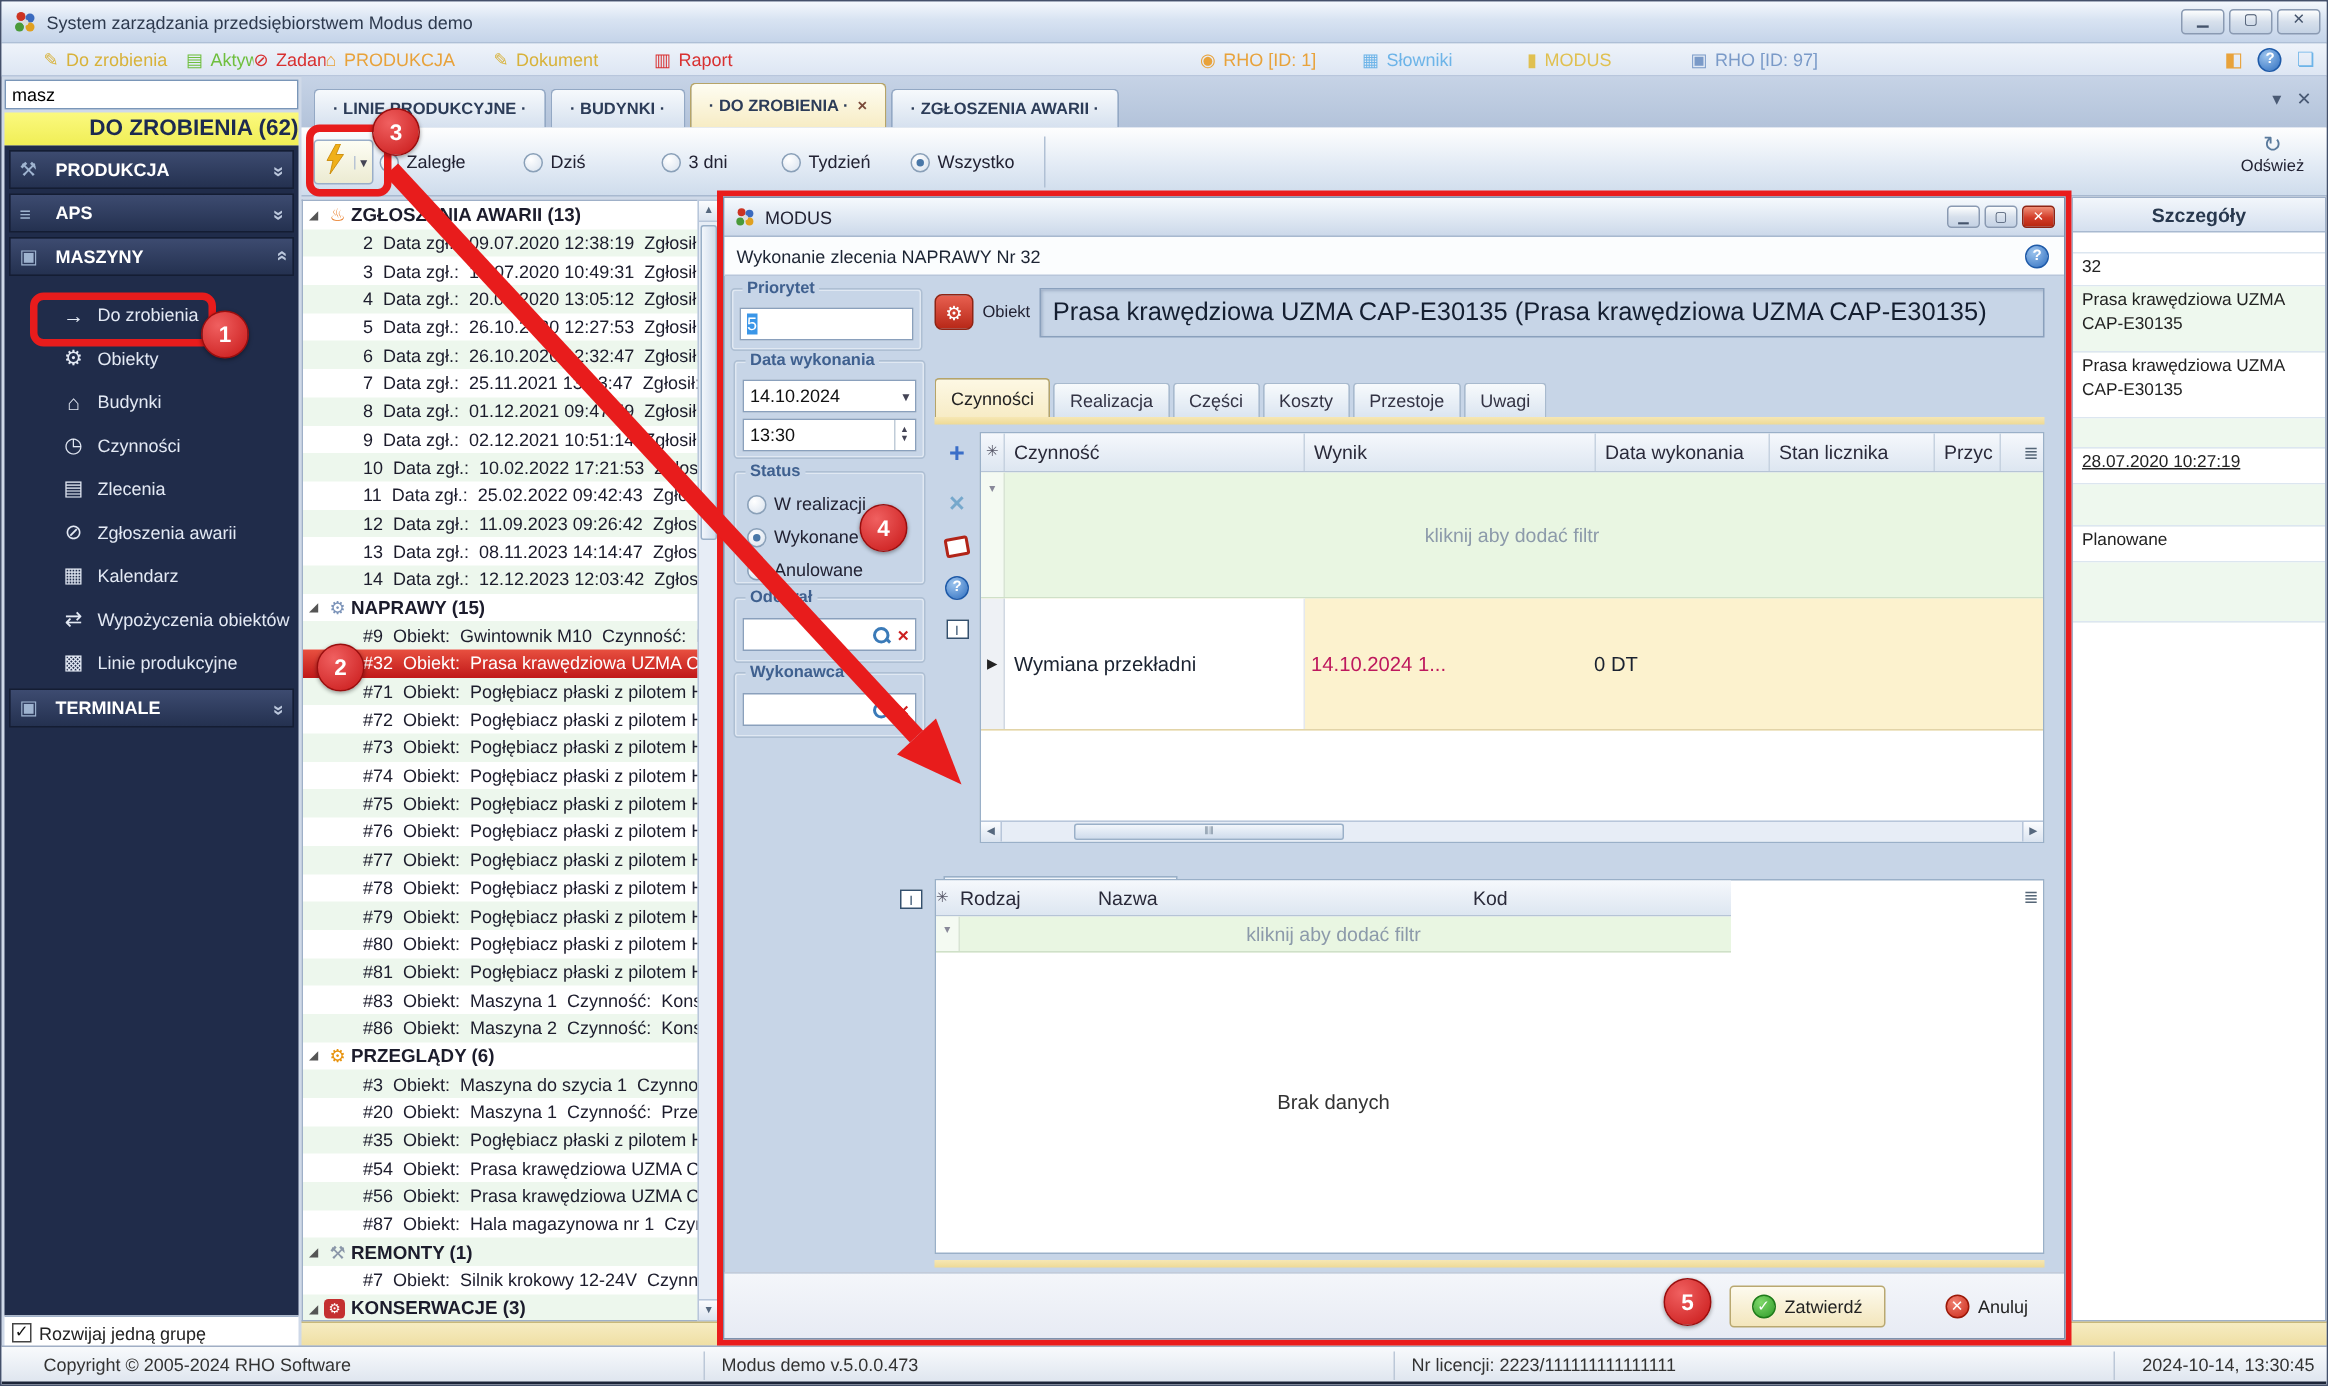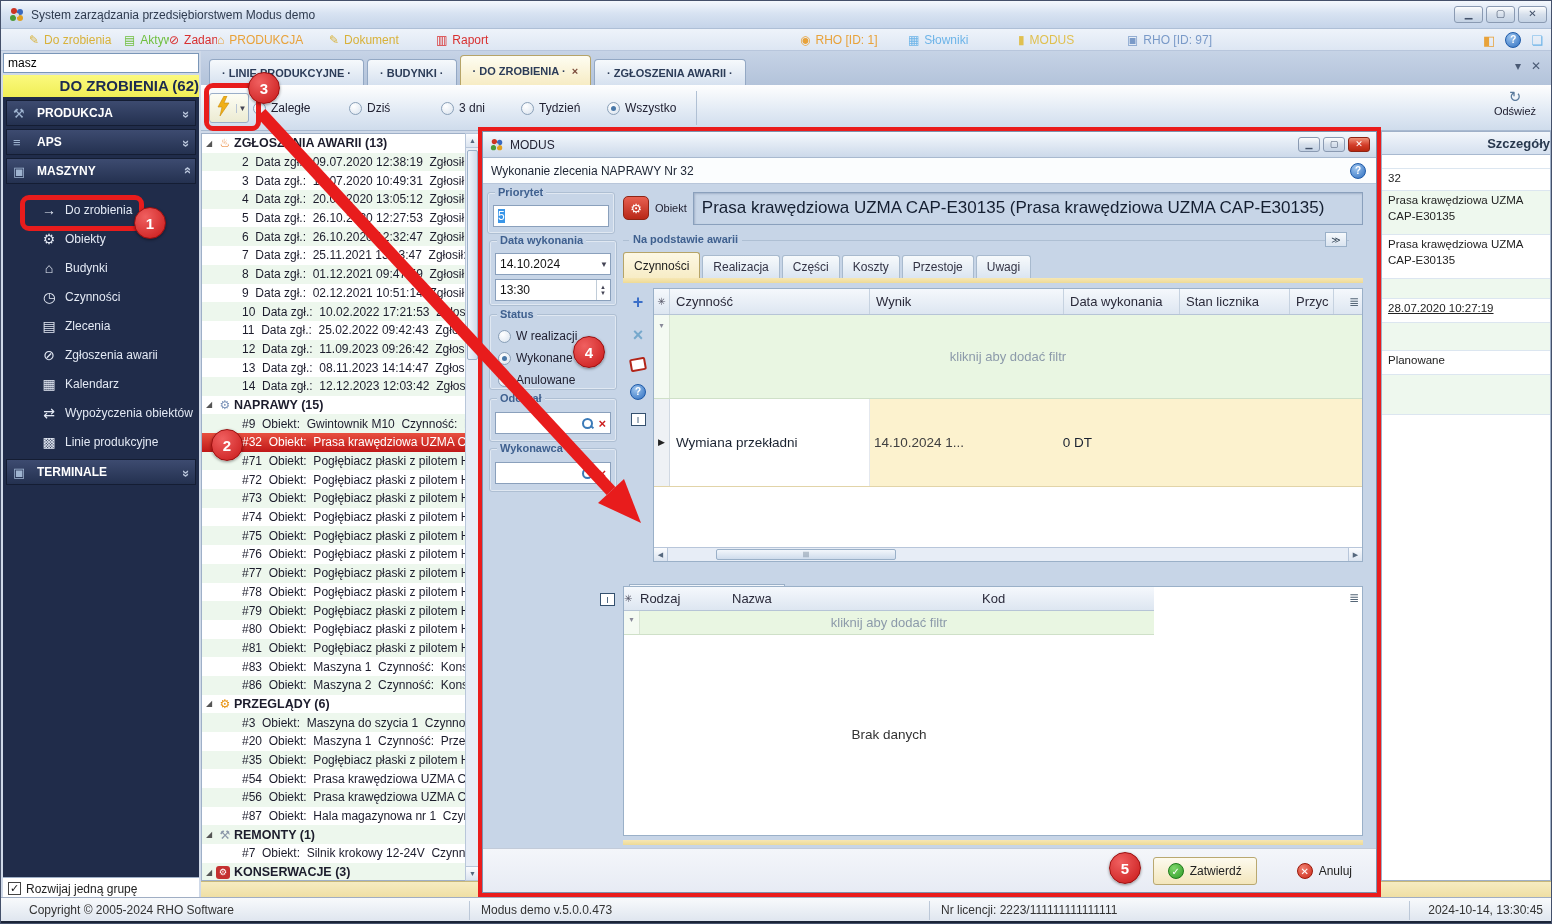--- a/index.html
+++ b/index.html
@@ -89,21 +89,21 @@
 .ic-rem .ric{color:#8a96a8}
 .ic-kons .ric{color:#fff;background:#c43030;border-radius:3px;font-size:9px;line-height:13px;height:13px;flex:0 0 14px;width:14px;margin-right:4px}
 .lst-row.sel{background:linear-gradient(#e85040,#c01818)!important;color:#fff}
 .listscroll{position:absolute;left:464px;top:132px;width:15px;height:748px;background:#e7edf6;border:1px solid #b8c6da}
 .lsarrow{height:14px;font-size:7px;color:#56687e;text-align:center;line-height:14px;background:linear-gradient(#fbfcfe,#dbe4f0);border-bottom:1px solid #b8c6da}
 .lsarrow.dn{position:absolute;bottom:0;width:100%;border-top:1px solid #b8c6da;border-bottom:none}
 .lsthumb{position:absolute;left:1px;top:16px;width:11px;height:210px;background:linear-gradient(90deg,#f2f6fb,#cfdcec);border:1px solid #9ab0c8;border-radius:2px}
 
 
 .details{position:absolute;left:1380px;top:130px;width:170px;height:750px;background:#fff;border:1px solid #9fb0c8}
-.det-h{height:23px;background:linear-gradient(#f2f6fb,#d5e0ef);border-bottom:1px solid #a8b9d0;font-size:13px;font-weight:bold;color:#28384e;text-align:right;line-height:23px}
+.det-h{height:23px;background:linear-gradient(#f2f6fb,#d5e0ef);border-bottom:1px solid #a8b9d0;font-size:13px;font-weight:bold;color:#28384e;text-align:center;line-height:23px}
 .det-row{border-bottom:1px solid #dce6f0;font-size:11.5px;color:#222;padding:2px 6px;line-height:1.35;overflow:hidden}
 .det-row.g{background:#eef8ee}
 
 
 .page-bottom{position:absolute;left:200px;top:880px;width:1352px;height:16px;background:linear-gradient(#f6ecc2,#efdfa4);border-top:1px solid #c8b87a}
 
 
 .statusbar{position:absolute;left:0;top:896px;width:1552px;height:26px;background:linear-gradient(#f8fafc,#dde4ee);border-top:1px solid #a0aec4;font-size:12px;color:#333}
 .statusbar span{position:absolute;top:5px;white-space:nowrap}
 .sb-sep{position:absolute;top:3px;width:1px;height:19px;background:#bcc8d8}
@@ -162,21 +162,21 @@
 .cstar{flex:0 0 16px;justify-content:center;padding:0!important;font-size:10px;color:#556}
 .g1c1{flex:0 0 200px}.g1c2{flex:0 0 194px}.g1c3{flex:0 0 116px}.g1c4{flex:0 0 110px}.g1c5{flex:0 0 44px}
 .chooser{flex:1;display:flex;align-items:center;justify-content:flex-end;padding-right:3px;color:#567;font-size:12px}
 .dg-filter1{position:absolute;left:0;top:26px;width:100%;height:84px;background:#e9f6e2;border-bottom:1px solid #cfe0c8;display:flex;align-items:center;justify-content:center;font-size:13px;color:#8c9aaa}
 .dg-filter1 .fstar{position:absolute;left:0;top:0;width:16px;height:100%;background:#f4faf2;border-right:1px solid #d8e4d4;text-align:center;font-size:8px;color:#889;padding-top:6px}
 .dg-row1{position:absolute;left:0;top:110px;width:100%;height:88px;display:flex;background:#fcf2ce;border-bottom:1px solid #e2d4a8}
 .dg-row1 .mk{flex:0 0 16px;background:#eef1f5;border-right:1px solid #d0d8e2;text-align:center;font-size:9px;color:#222;padding-top:38px}
 .dg-row1 .nm{flex:0 0 200px;background:#fff;border-right:1px solid #e4e8ee;display:flex;align-items:center;padding-left:6px;font-size:13.5px;color:#1a2230}
 .dg-row1 .ops{flex:0 0 194px;display:flex;flex-direction:column;justify-content:center;padding-left:6px;gap:1px}
 .dg-row1 .ops .rad{font-size:13px;height:21px}
-.dg-row1 .dt{flex:0 0 116px;display:flex;align-items:center;font-size:13.5px;color:#404040;padding-left:4px}
+.dg-row1 .dt{flex:0 0 116px;display:flex;align-items:center;font-size:13.5px;color:#be185d;padding-left:4px}
 .dg-row1 .cnt{flex:0 0 110px;display:flex;align-items:center;justify-content:flex-end;font-size:13.5px;color:#1a2230;padding-right:4px}
 .hscroll{position:absolute;left:0;bottom:0;width:100%;height:14px;background:#e7edf6;border-top:1px solid #b8c6da;display:flex}
 .hsa{width:14px;font-size:7px;color:#56687e;text-align:center;line-height:13px;background:linear-gradient(#fbfcfe,#dbe4f0);border-right:1px solid #b8c6da}
 .hsa.r{margin-left:auto;border-left:1px solid #b8c6da;border-right:none}
 .hsthumb{margin-left:48px;width:180px;height:11px;margin-top:1px;background:linear-gradient(#f2f6fb,#cfdcec);border:1px solid #9ab0c8;border-radius:2px;text-align:center;font-size:7px;color:#789;line-height:10px}
 
 
 .zalec{position:absolute;left:146px;top:452px;height:17px;padding:0 20px;border:1px solid #9ab0c8;background:linear-gradient(#f2f6fb,#dde6f1);font-size:10px;color:#223;line-height:15px}
 .gz2{position:absolute;left:140px;top:454px;width:740px;height:250px;background:#fff;border:1px solid #9ab0c8}
 .gz2 .ico-ren{position:absolute;left:-24px;top:6px}
@@ -818,25 +818,20 @@
         <span class="redx">×</span>
       </div>
     </div>
 
     <div class="objrow">
       <span class="gearchip">⚙</span>
       <span class="objlbl">Obiekt</span>
       <div class="objval">Prasa krawędziowa UZMA CAP-E30135 (Prasa krawędziowa UZMA CAP-E30135)</div>
     </div>
 
-    <div class="basedon">
-      <div class="line"></div>
-      <span class="glab">Na podstawie awarii</span>
-      <span class="chev2">≫</span>
-    </div>
 
     <div class="dtabs">
 
         <div class="dtab active">
           <span>Czynności</span>
         </div>
 
         <div class="dtab">
           <span>Realizacja</span>
         </div>

